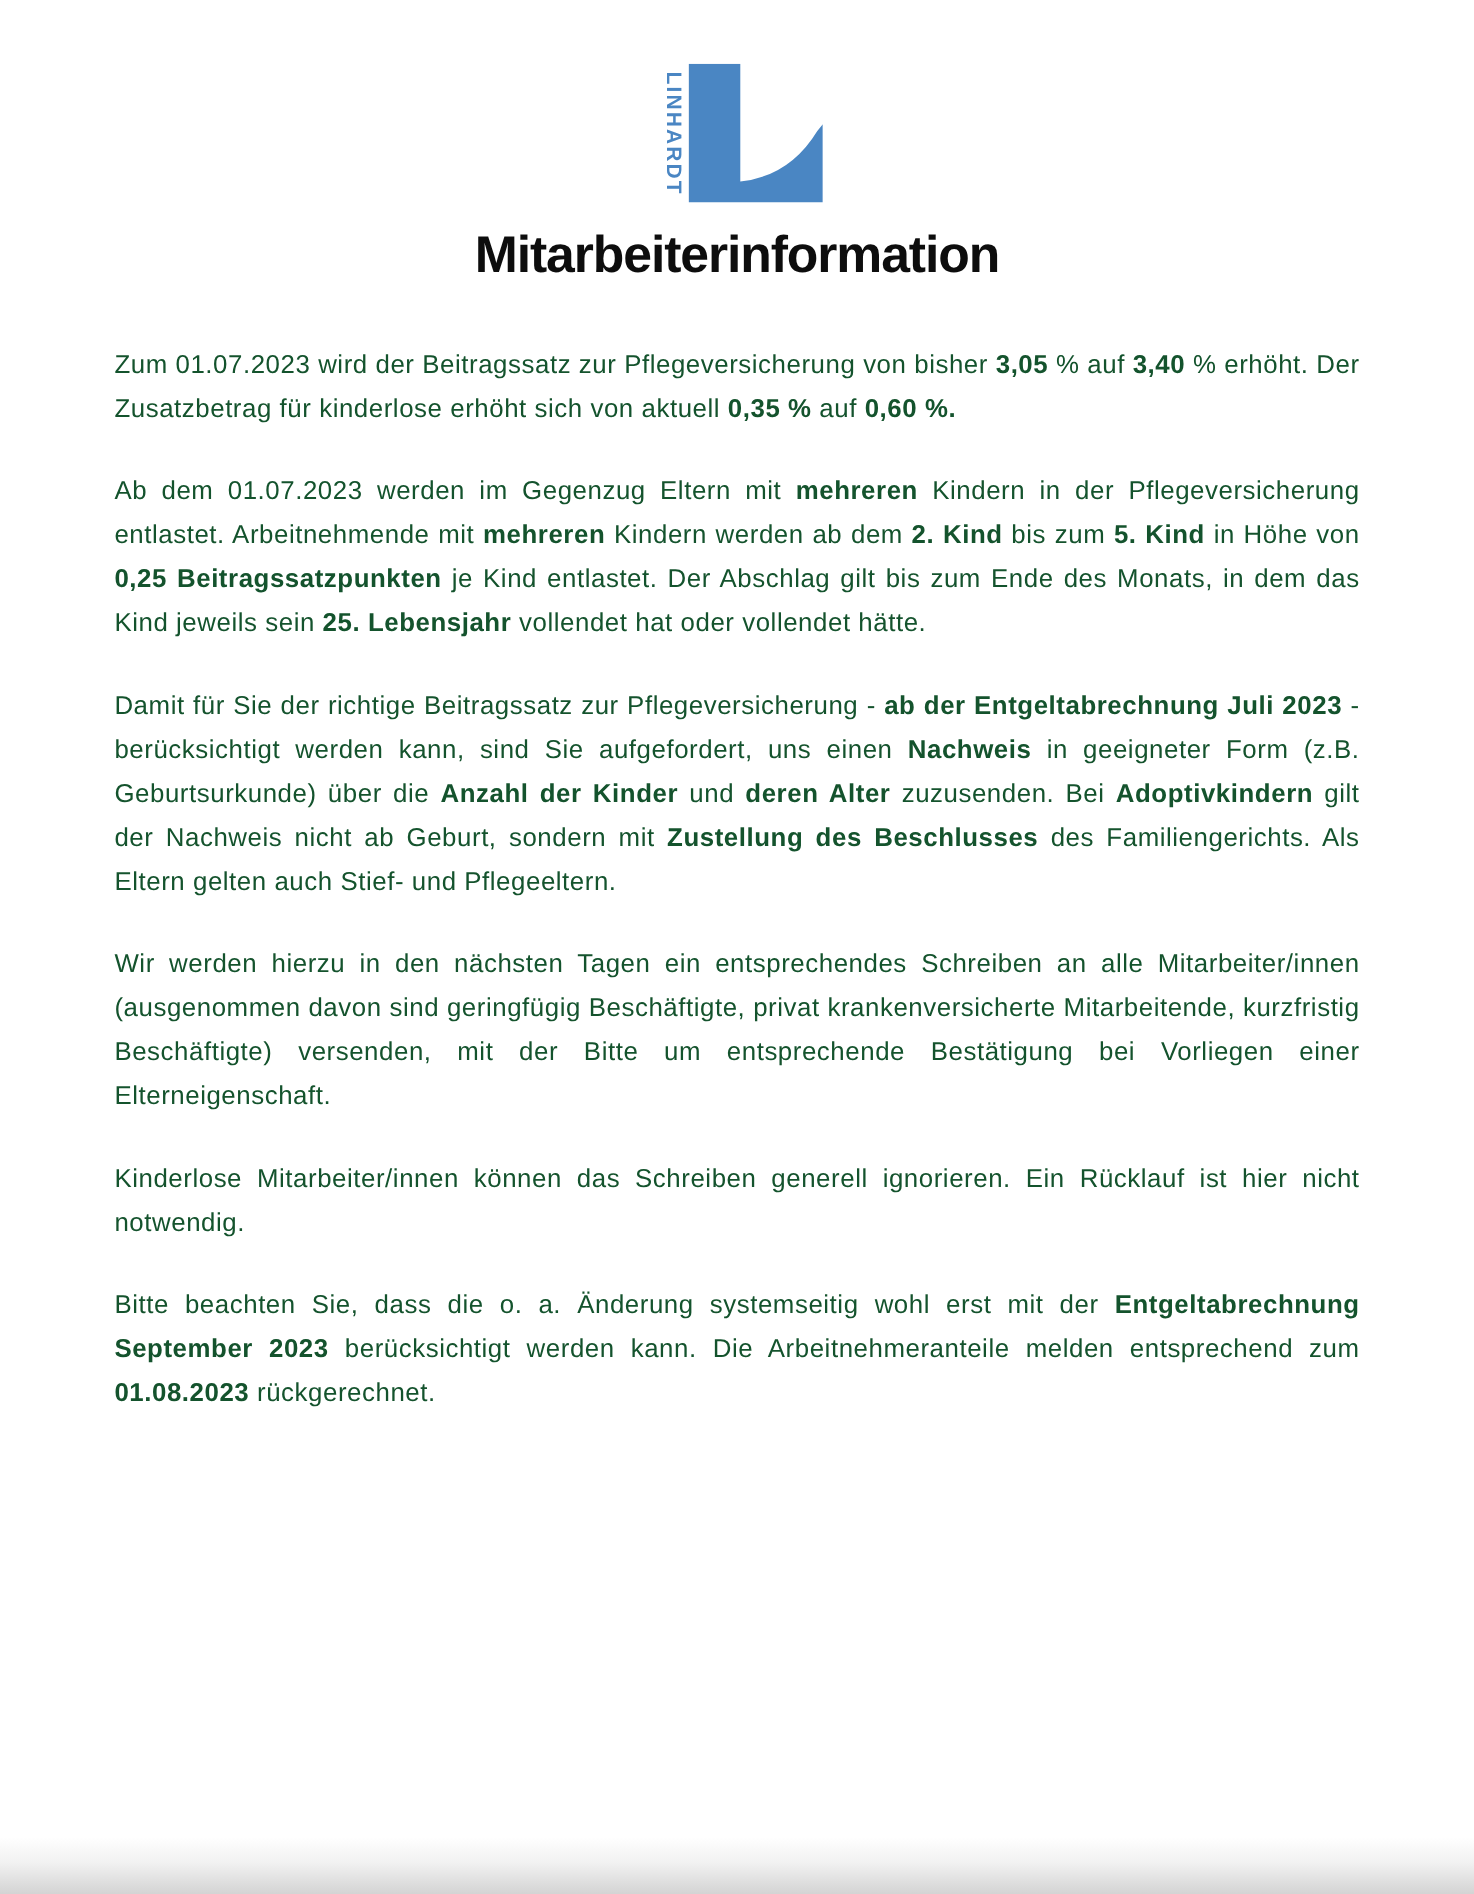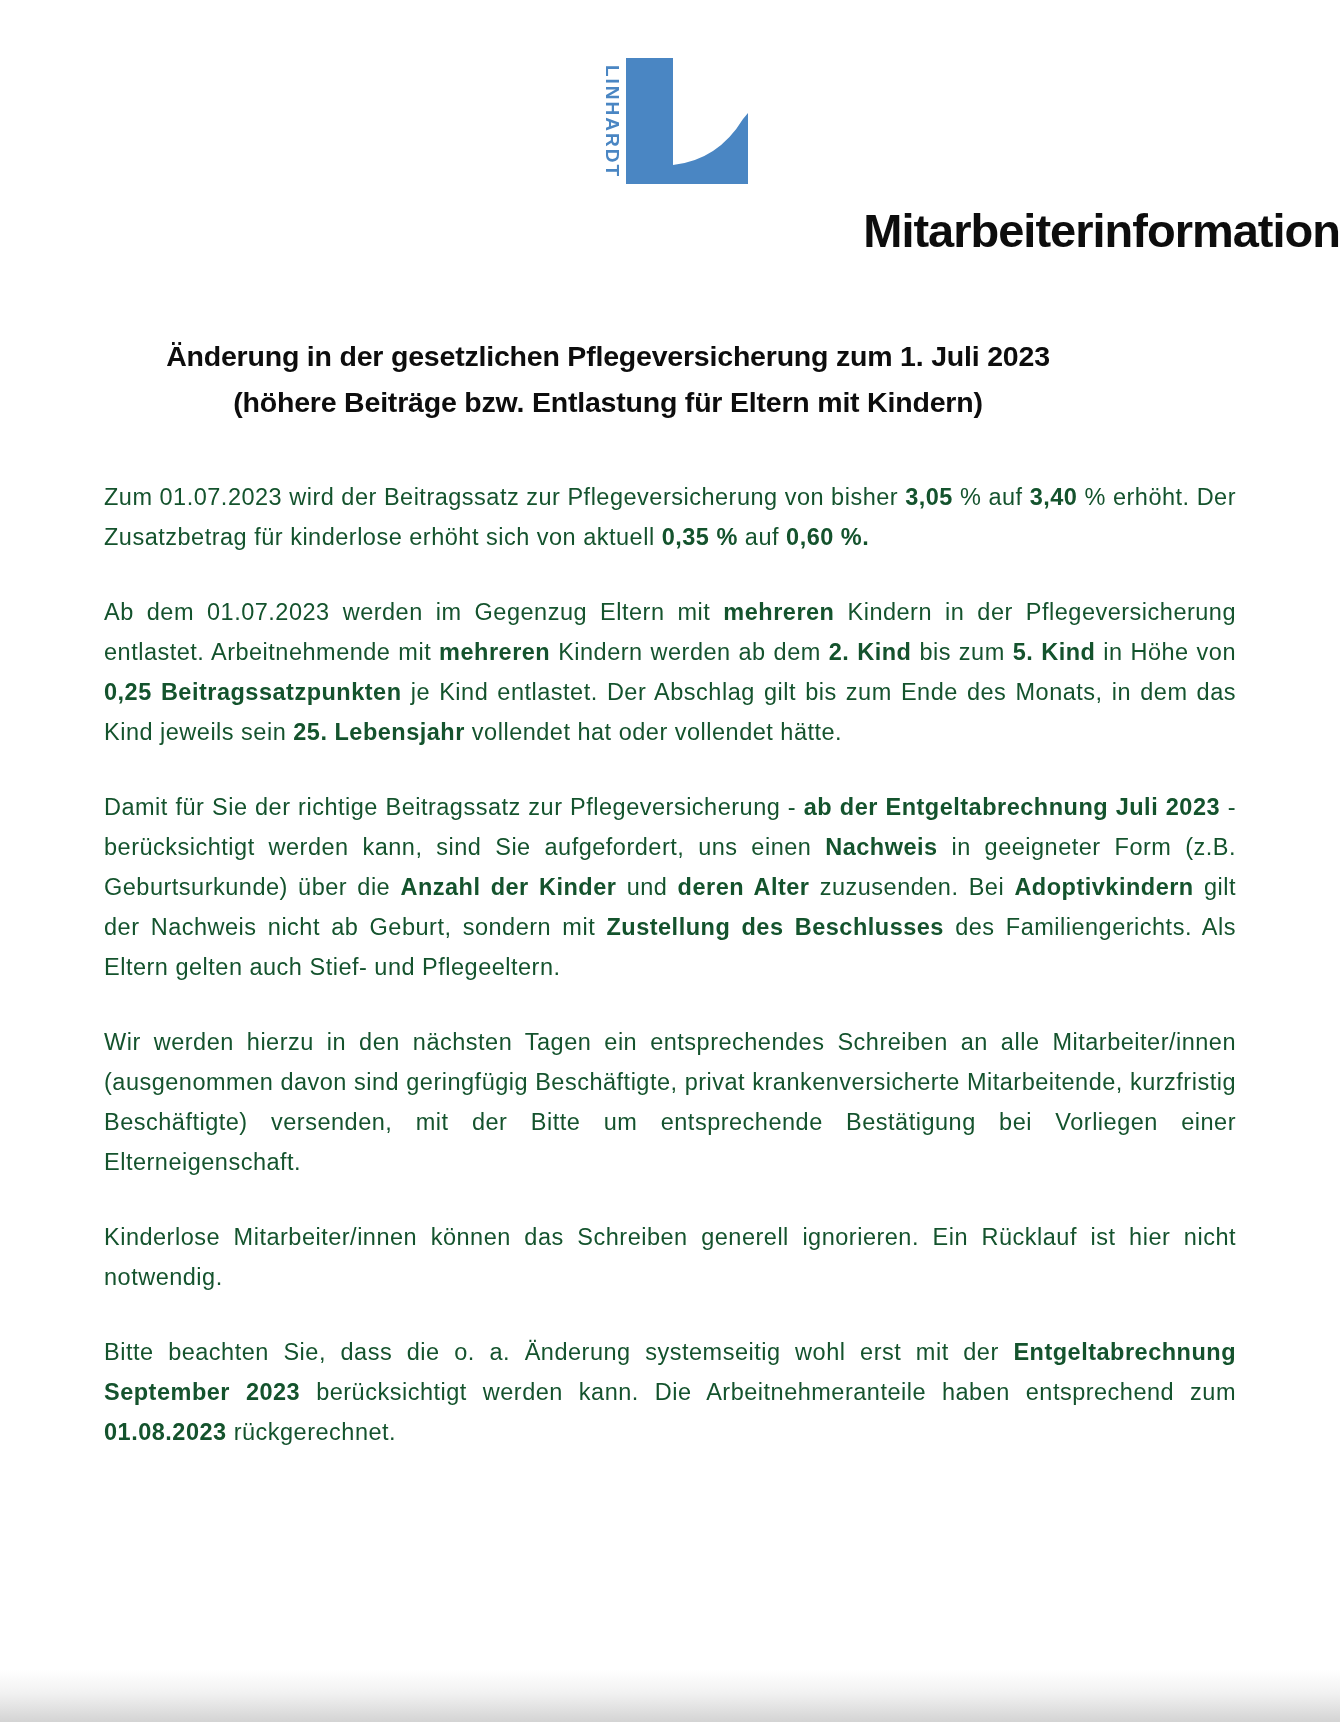--- a/index.html
+++ b/index.html
@@ -31,21 +31,21 @@
   }
   .logo-mark{
     position:absolute;
     right:0;top:1px;
     width:122px;height:126px;
     display:block;
   }
   
   .title{
     margin:18px 0 0 0;
-    text-align:right;
+    text-align:center;
     font-size:47px;
     font-weight:700;
     letter-spacing:-1px;
     line-height:56px;
     color:#0d0d0d;
     white-space:nowrap;
   }
   .heading{
     margin:74px 224px 0 100px;
     text-align:center;
@@ -84,29 +84,25 @@
 
   <div class="logo">
     <div class="logo-text" style="color: rgb(74, 134, 195);">LINHARDT</div>
     <svg class="logo-mark" viewBox="0 0 122 126" aria-hidden="true">
       <path id="logo-l-path" d="M0 0 H47 V107 Q92 102 117 61 L122 55 V126 H0 Z" fill="#4a86c3"></path>
     </svg>
   </div>
 
   <h1 class="title">Mitarbeiterinformation</h1>
 
-  <div class="heading">
-    <div>Änderung in der gesetzlichen Pflegeversicherung zum 1. Juli 2023</div>
-    <div>(höhere Beiträge bzw. Entlastung für Eltern mit Kindern)</div>
-  </div>
 
   <div class="body" id="paragraphs">
       <p><span>Zum 01.07.2023 wird der Beitragssatz zur Pflegeversicherung von bisher </span><span class="b">3,05</span><span> % auf </span><span class="b">3,40</span><span> % erhöht. Der Zusatzbetrag für kinderlose erhöht sich von aktuell </span><span class="b">0,35 %</span><span> auf </span><span class="b">0,60 %.</span></p>
       <p><span>Ab dem 01.07.2023 werden im Gegenzug Eltern mit </span><span class="b">mehreren</span><span> Kindern in der Pflegeversicherung entlastet. Arbeitnehmende mit </span><span class="b">mehreren</span><span> Kindern werden ab dem </span><span class="b">2. Kind</span><span> bis zum </span><span class="b">5. Kind</span><span> in Höhe von </span><span class="b">0,25 Beitragssatzpunkten</span><span> je Kind entlastet. Der Abschlag gilt bis zum Ende des Monats, in dem das Kind jeweils sein </span><span class="b">25. Lebensjahr</span><span> vollendet hat oder vollendet hätte.</span></p>
       <p><span>Damit für Sie der richtige Beitragssatz zur Pflegeversicherung - </span><span class="b">ab der Entgeltabrechnung Juli 2023</span><span> - berücksichtigt werden kann, sind Sie aufgefordert, uns einen </span><span class="b">Nachweis</span><span> in geeigneter Form (z.B. Geburtsurkunde) über die </span><span class="b">Anzahl der Kinder</span><span> und </span><span class="b">deren Alter</span><span> zuzusenden. Bei </span><span class="b">Adoptivkindern</span><span> gilt der Nachweis nicht ab Geburt, sondern mit </span><span class="b">Zustellung des Beschlusses</span><span> des Familiengerichts. Als Eltern gelten </span><span class="u">auch</span><span> Stief- und Pflegeeltern.</span></p>
       <p><span>Wir werden hierzu in den nächsten Tagen ein entsprechendes Schreiben an alle Mitarbeiter/innen (ausgenommen davon sind geringfügig Beschäftigte, privat krankenversicherte Mitarbeitende, kurzfristig Beschäftigte) versenden, mit der Bitte um entsprechende Bestätigung bei Vorliegen einer Elterneigenschaft.</span></p>
       <p><span>Kinderlose Mitarbeiter/innen können das Schreiben generell ignorieren. Ein Rücklauf ist hier nicht notwendig.</span></p>
-      <p><span>Bitte beachten Sie, dass die o. a. Änderung systemseitig wohl erst mit der </span><span class="b">Entgelt­abrechnung September 2023</span><span> berücksichtigt werden kann. Die Arbeitnehmeranteile haben entsprechend zum </span><span class="b">01.08.2023</span><span> rückgerechnet.</span></p>
+      <p><span>Bitte beachten Sie, dass die o. a. Änderung systemseitig wohl erst mit der </span><span class="b">Entgelt­abrechnung September 2023</span><span> berücksichtigt werden kann. Die Arbeitnehmeranteile melden entsprechend zum </span><span class="b">01.08.2023</span><span> rückgerechnet.</span></p>
     </div>
 
   <div class="page-shadow"></div>
 
 </div>
 
 </body></html>

